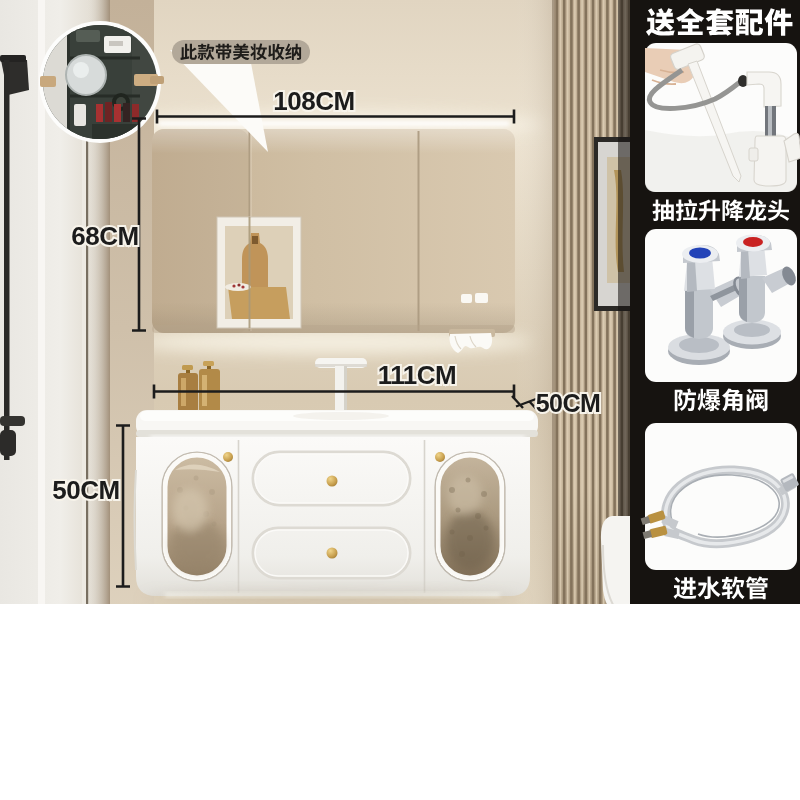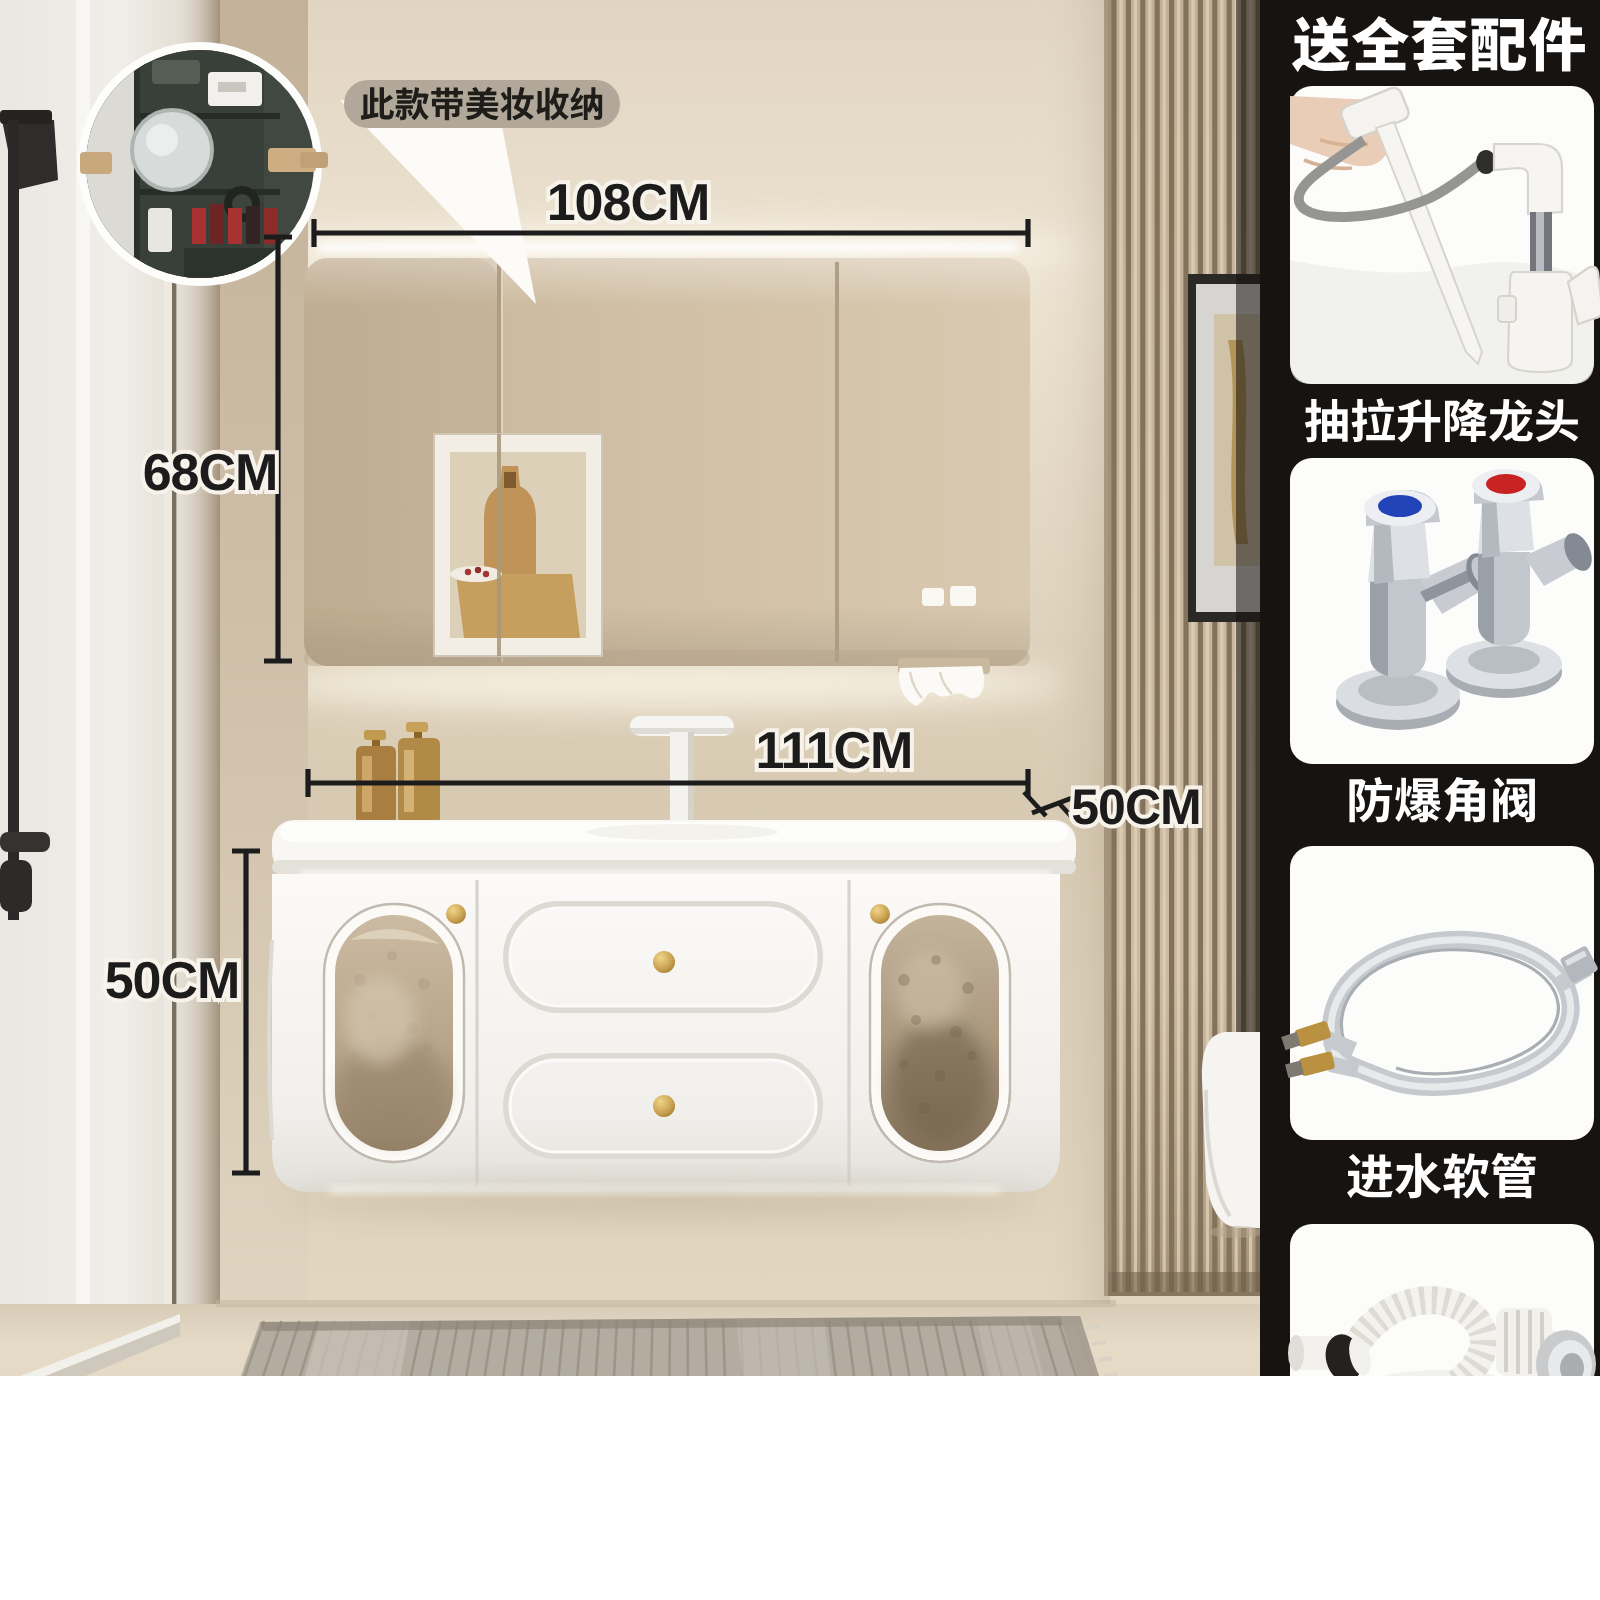--- a/index.html
+++ b/index.html
@@ -1,15 +1,15 @@
 <!DOCTYPE html>
 <html><head><meta charset="utf-8">
 <style>
 html,body{margin:0;padding:0;background:#fff;}
-#stage{position:relative;width:800px;height:688px;overflow:hidden;font-family:"Liberation Sans",sans-serif;}
+#stage{position:relative;width:800px;height:604px;overflow:hidden;font-family:"Liberation Sans",sans-serif;}
 </style></head><body>
 <div id="stage">
 <svg width="800" height="800" viewBox="0 0 800 800">
 <defs>
 <linearGradient id="wallg" x1="0" y1="0" x2="0" y2="1">
  <stop offset="0" stop-color="#e1d5c1"></stop>
           <stop offset="0.18" stop-color="#ece2d0"></stop>
  <stop offset="0.5" stop-color="#d8cab2"></stop>
           <stop offset="1" stop-color="#e8ddc8"></stop>
 </linearGradient>

